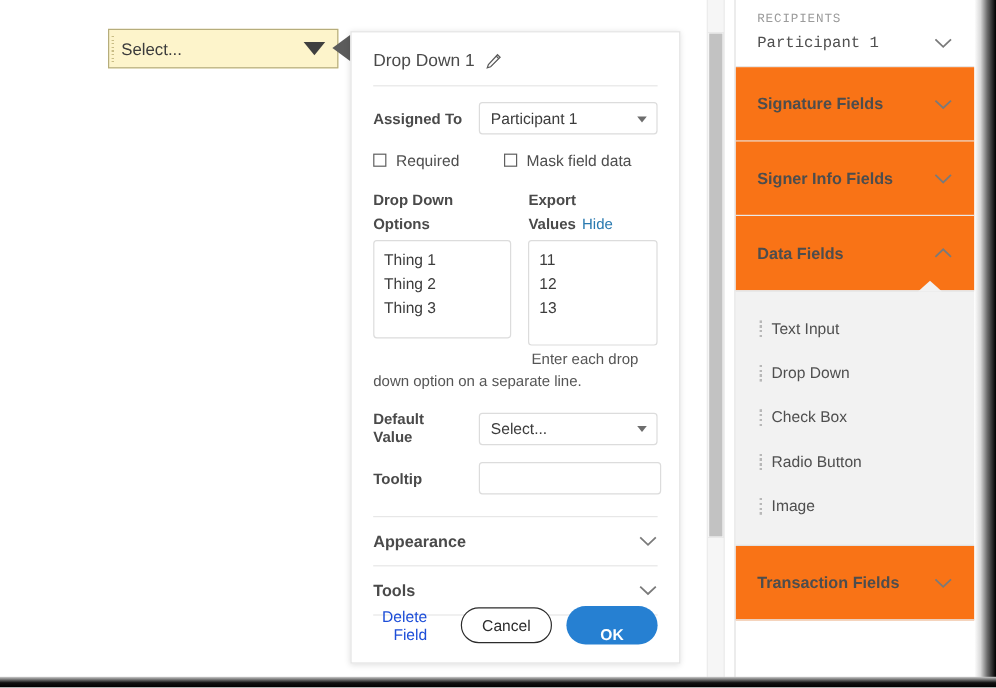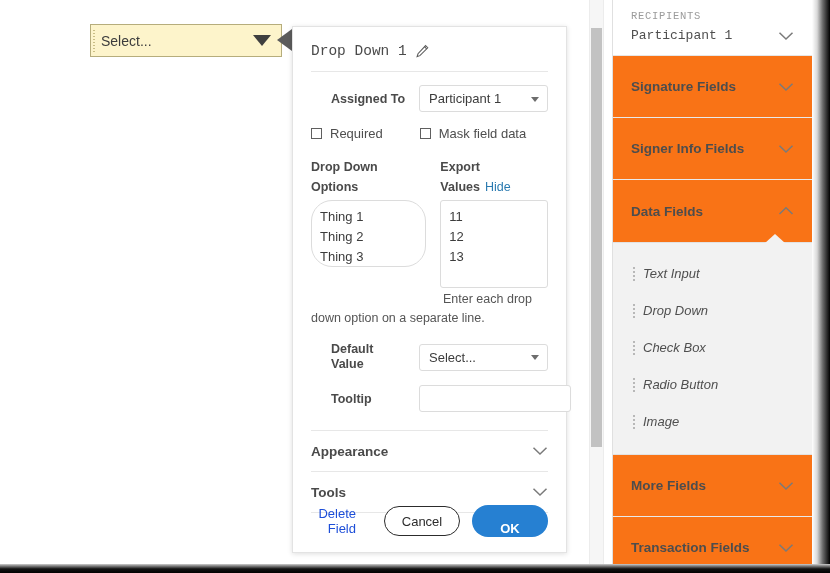--- a/index.html
+++ b/index.html
@@ -99,35 +99,34 @@
   .dlg-title-row {
     display: flex;
     align-items: center;
     gap: 8px;
     padding: 16px 0 12px 0;
     border-bottom: 1px solid #e7e7e7;
   }
   .dlg-title {
     font-size: 14.5px;
     color: #4a4a4a;
-    font-family: Liberation Mono, monospace;
   }
   .pencil-icon { display: block; }
 
   .row {
     display: flex;
     align-items: center;
     margin-top: 13px;
   }
   .lbl {
     font-weight: bold;
     font-size: 12.5px;
     color: #4a4a4a;
   }
-  .lbl-w { width: 88px; flex: none; margin-left: 20px; }
+  .lbl-w { width: 88px; flex: none; }
 
   
   .sel {
     position: relative;
     height: 27px;
     border: 1px solid #dcdcdc;
     border-radius: 3px;
     background: #fff;
     display: flex;
     align-items: center;
@@ -193,21 +192,21 @@
     background: #fff;
     box-sizing: border-box;
     padding: 6px 8px;
     font-size: 13px;
     color: #3c3c3c;
     line-height: 20px;
     overflow: hidden;
     white-space: pre-line;
     cursor: text;
   }
-  #dd-options { height: 67px; margin-top: 3px; border-radius: 21px; }
+  #dd-options { height: 82px; margin-top: 3px; }
   #export-values { height: 88px; margin-top: 3px; }
 
   .helper {
     font-size: 12.5px;
     color: #555;
     line-height: 19px;
   }
   .helper-a { margin-top: 3px; }
   .helper-b { margin-top: 0px; }
 
@@ -351,21 +350,20 @@
   }
   .sb-item {
     height: 37px;
     display: flex;
     align-items: center;
     padding-left: 30px;
     font-size: 13px;
     color: #4f4f4f;
     cursor: grab;
     position: relative;
-    font-style: italic;
   }
   .sb-item .grip {
     position: absolute;
     left: 20px; top: 50%;
     margin-top: -7px;
     width: 2px; height: 14px;
     background-image: repeating-linear-gradient(to bottom, #b8b8b8 0 2px, transparent 2px 4px);
   }
 
   
@@ -566,28 +564,20 @@
       <div class="sb-item">
         <span class="grip"></span>
         <span>Radio Button</span>
       </div>
       <div class="sb-item">
         <span class="grip"></span>
         <span>Image</span>
       </div>
     </div>
 
-    <div class="sb-sec">
-      <span class="sb-sec-label">More Fields</span>
-      <span>
-        <svg class="chev" width="16" height="10" viewBox="0 0 16 10">
-            <path d="M1.5 1.8 L8 8 L14.5 1.8" fill="none" stroke="#7a7a7a" stroke-width="1.5"></path>
-          </svg>
-      </span>
-    </div>
 
     <div class="sb-sec">
       <span class="sb-sec-label">Transaction Fields</span>
       <span>
         <svg class="chev" width="16" height="10" viewBox="0 0 16 10">
             <path d="M1.5 1.8 L8 8 L14.5 1.8" fill="none" stroke="#7a7a7a" stroke-width="1.5"></path>
           </svg>
       </span>
     </div>
 

